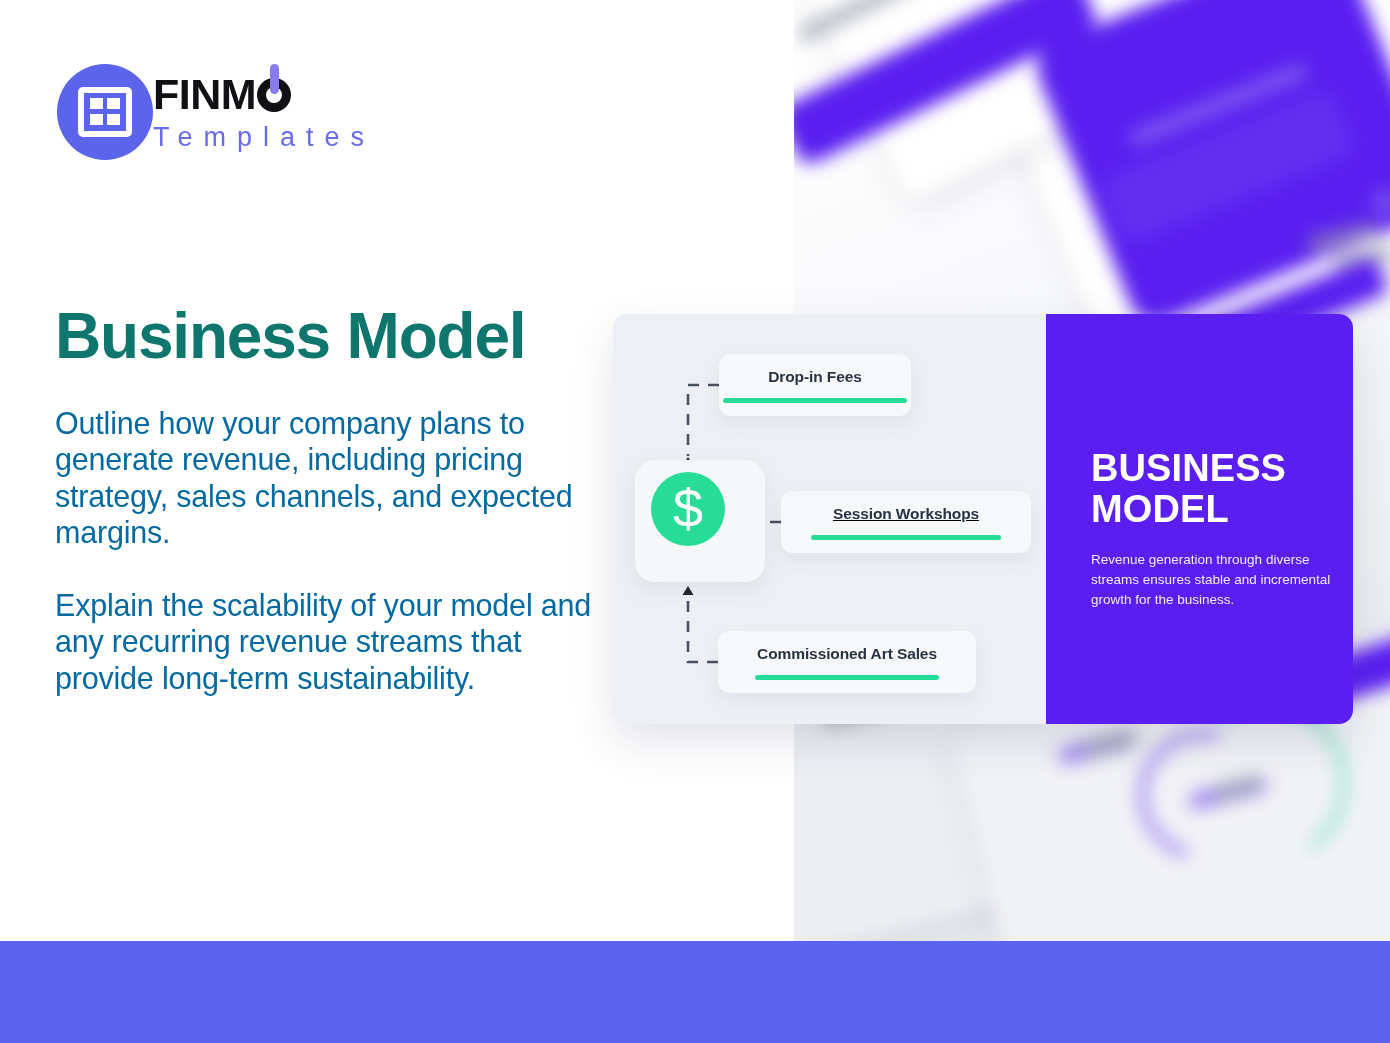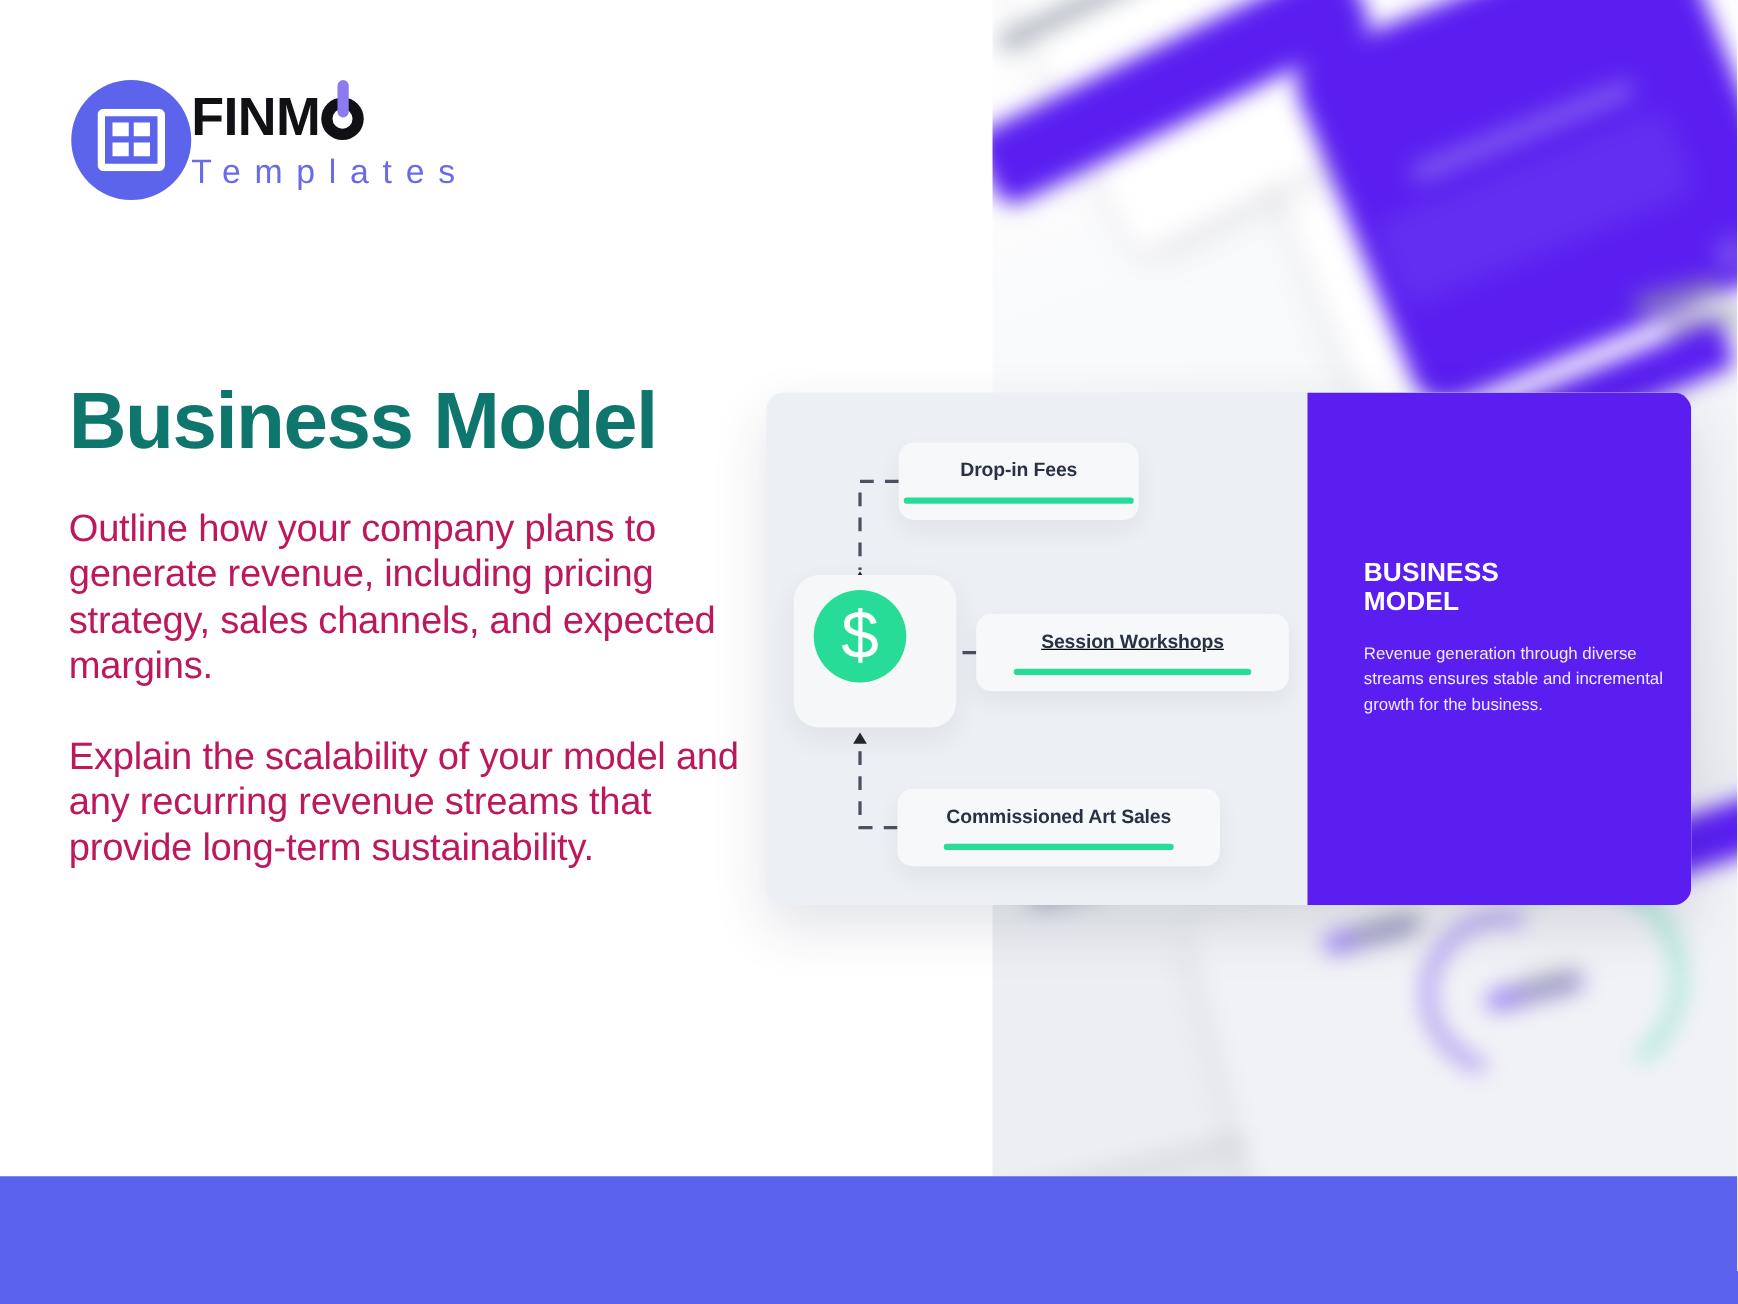--- a/index.html
+++ b/index.html
@@ -176,21 +176,21 @@
   .body-block {
     position: absolute;
     left: 55px;
     top: 405px;
     width: 545px;
     z-index: 6;
   }
   .body-para {
     font-size: 30.5px;
     line-height: 1.19;
-    color: #be185d;
+    color: #0369a1;
     letter-spacing: -0.2px;
   }
   .body-para + .body-para { margin-top: 37px; }
 
   
   .diagram-card {
     position: absolute;
     left: 613px;
     top: 314px;
     width: 740px;
@@ -223,21 +223,21 @@
   .purple-panel-clip .purple-blob { left: -127px; }
 
   .blob-text {
     position: absolute;
     left: 478px;
     top: 134px;
     width: 250px;
     z-index: 3;
   }
   .blob-title {
-    font-size: 21px;
+    font-size: 38px;
     font-weight: 700;
     color: #ffffff;
     line-height: 1.08;
     letter-spacing: 0.1px;
   }
   .blob-desc {
     margin-top: 20px;
     font-size: 13.5px;
     line-height: 1.49;
     color: #F0EBFF;

